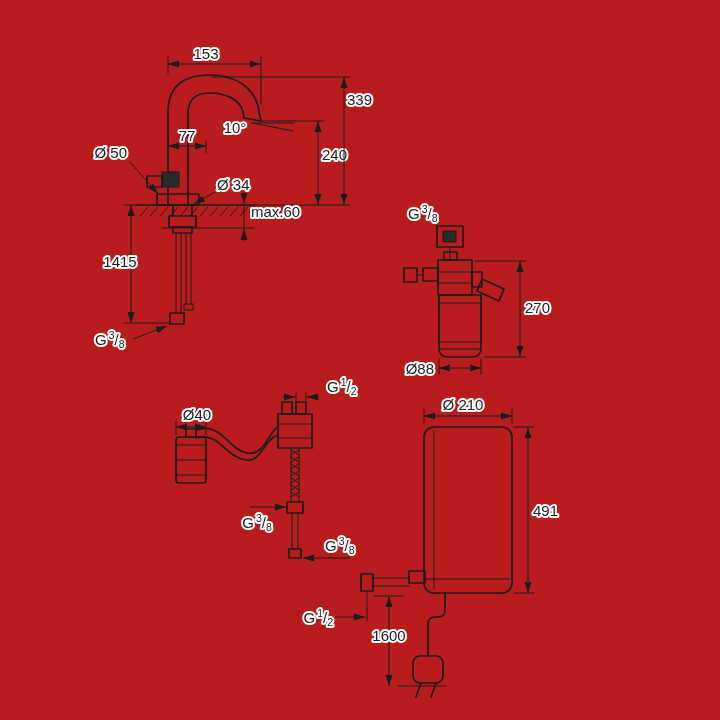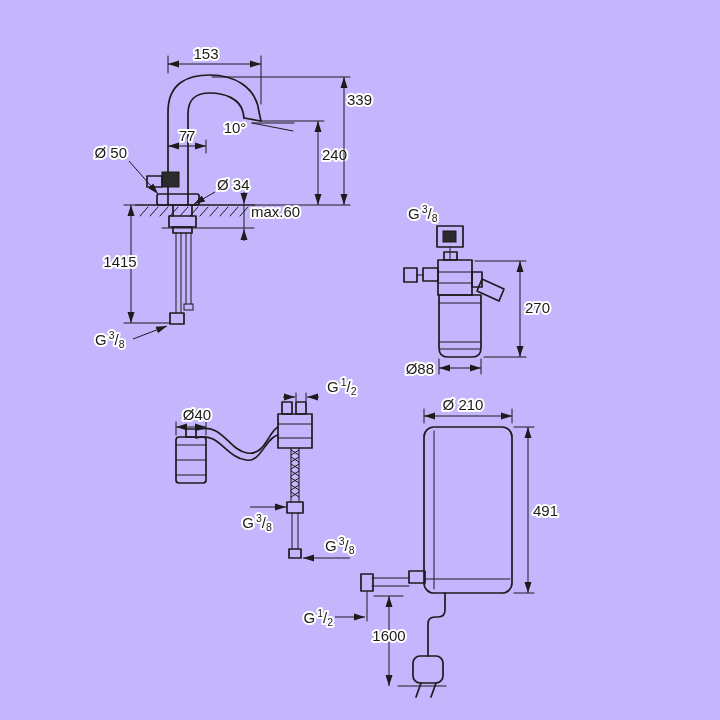--- a/index.html
+++ b/index.html
@@ -1,16 +1,16 @@
 <!DOCTYPE html>
 <html><head>
 <meta charset="utf-8">
 <style>
   html,body{margin:0;padding:0;background:#fff;}
-  .canvas{position:relative;width:720px;height:720px;background:#c4b5fd;overflow:hidden;}
+  .canvas{position:relative;width:720px;height:720px;background:#b91c1c;overflow:hidden;}
   svg{display:block;}
   svg text{
     font-family:"Liberation Sans","DejaVu Sans",sans-serif;
     font-size:15px;
     fill:#1c1c1c;
     paint-order:stroke;
     stroke:#ffffff;
     stroke-width:4px;
     stroke-linejoin:round;
   }

